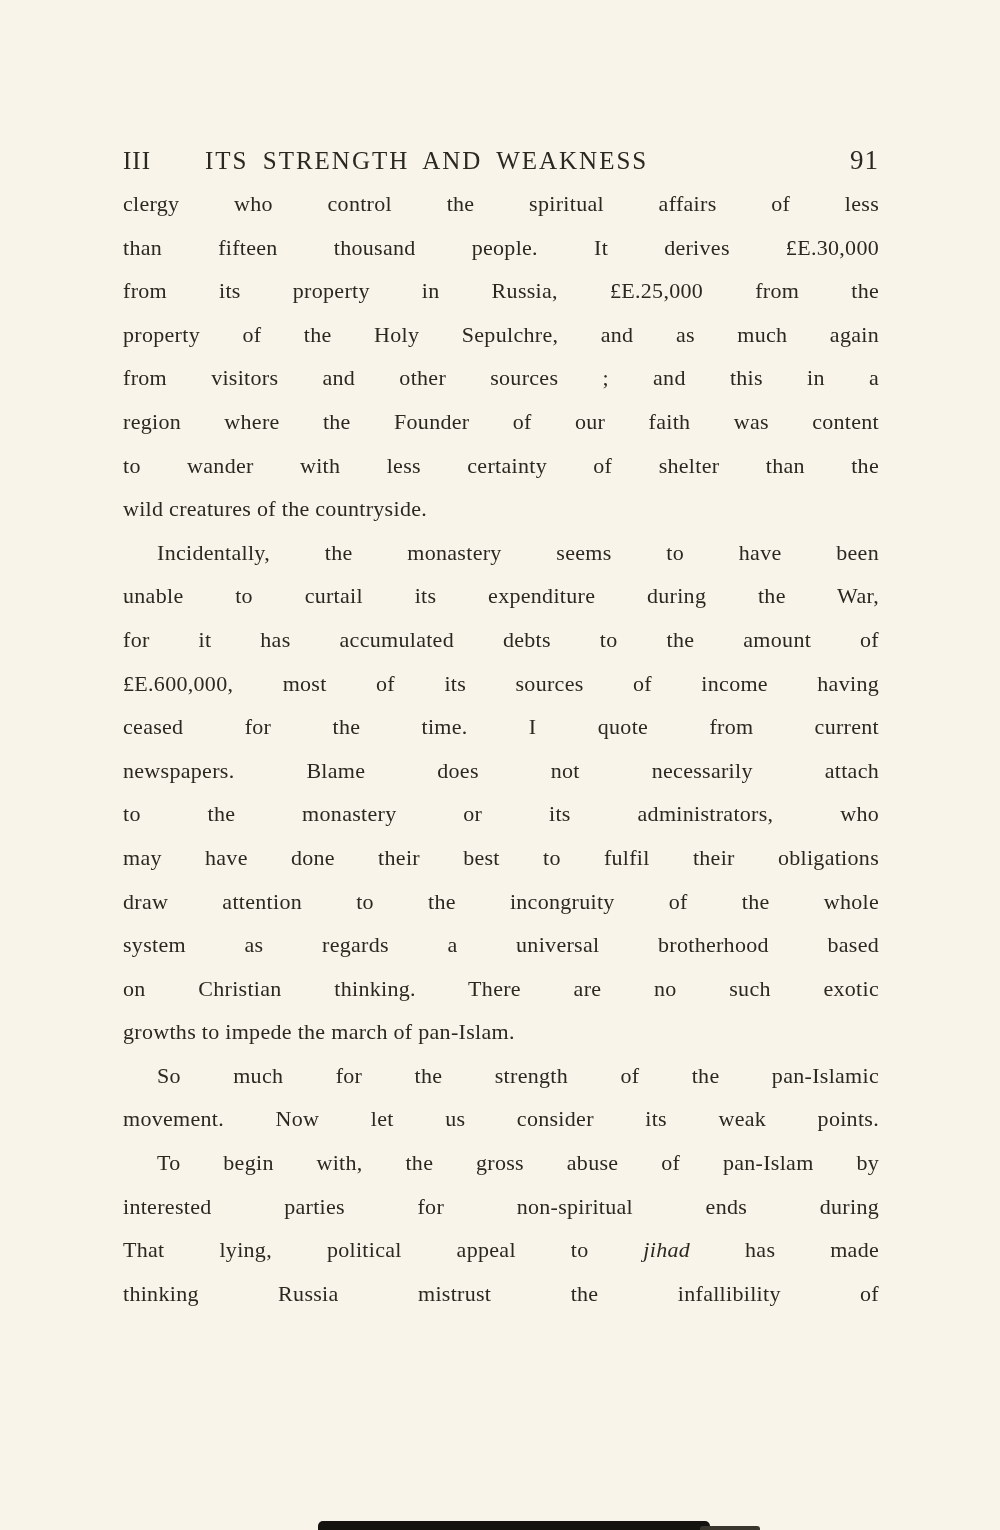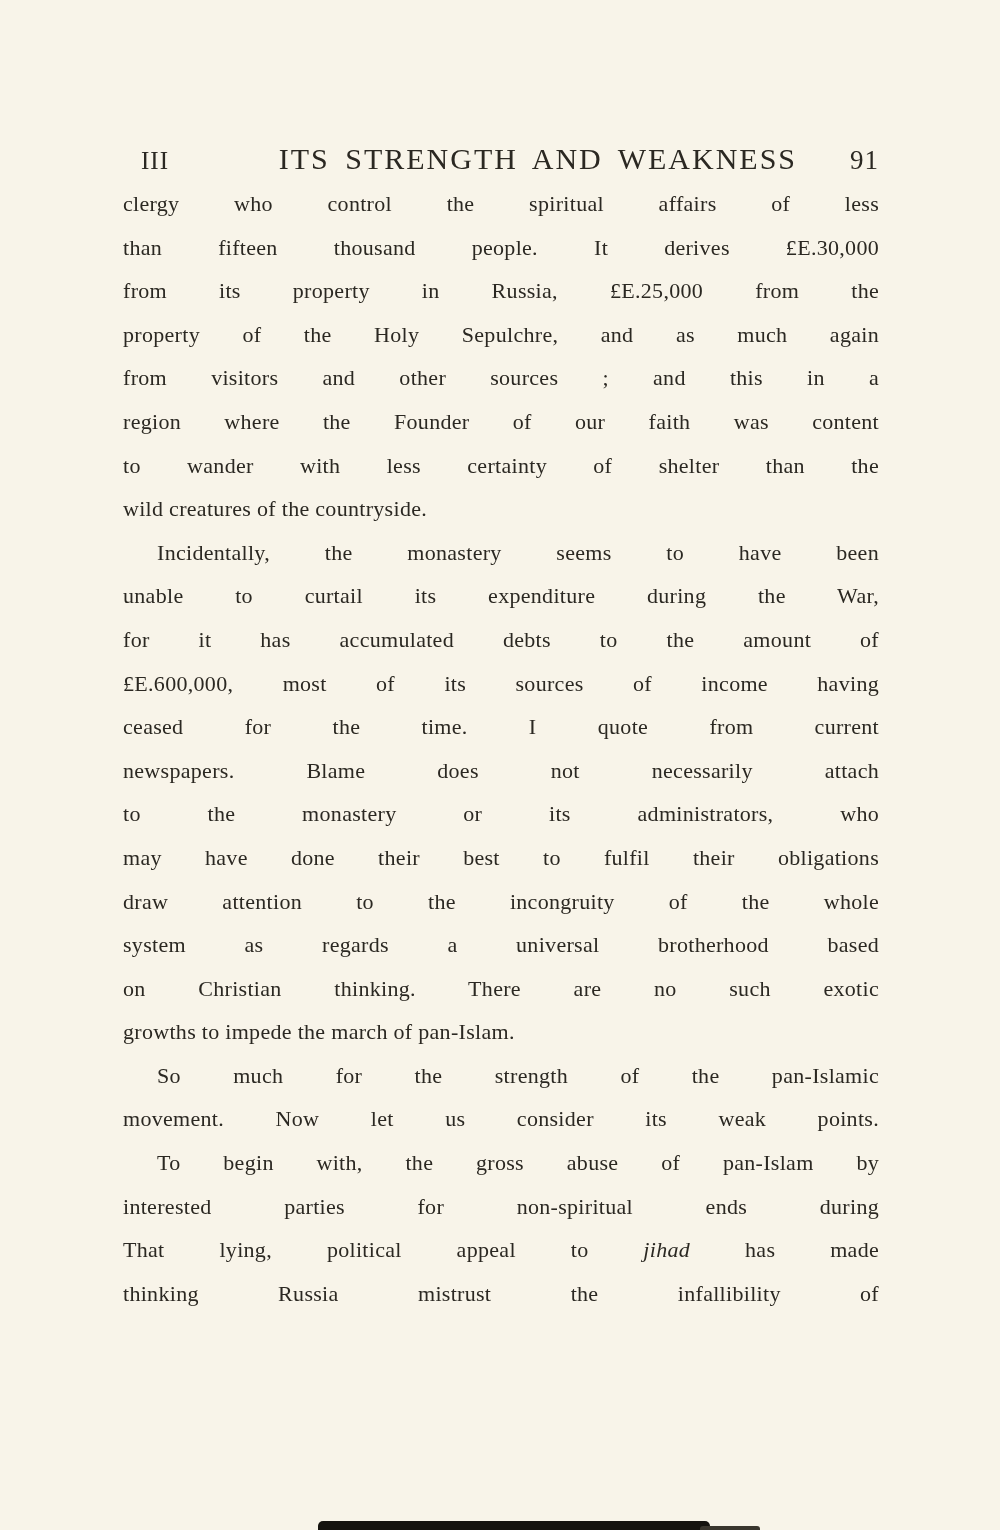--- a/index.html
+++ b/index.html
@@ -29,26 +29,25 @@
     display: flex;
     align-items: baseline;
     font-size: 30px;
     letter-spacing: 2px;
   }
   .chapter-num {
     width: 82px;
     font-size: 25px;
     letter-spacing: 1px;
     text-align: left;
-    margin-left: 18px;
   }
   .running-title {
     flex: 1;
-    text-align: right;
-    font-size: 30px;
+    text-align: left;
+    font-size: 25px;
     word-spacing: 6px;
   }
   .page-num {
     width: 82px;
     text-align: right;
     font-size: 27px;
     letter-spacing: 1px;
     margin-top: 39px;
   }
   .page-body {

